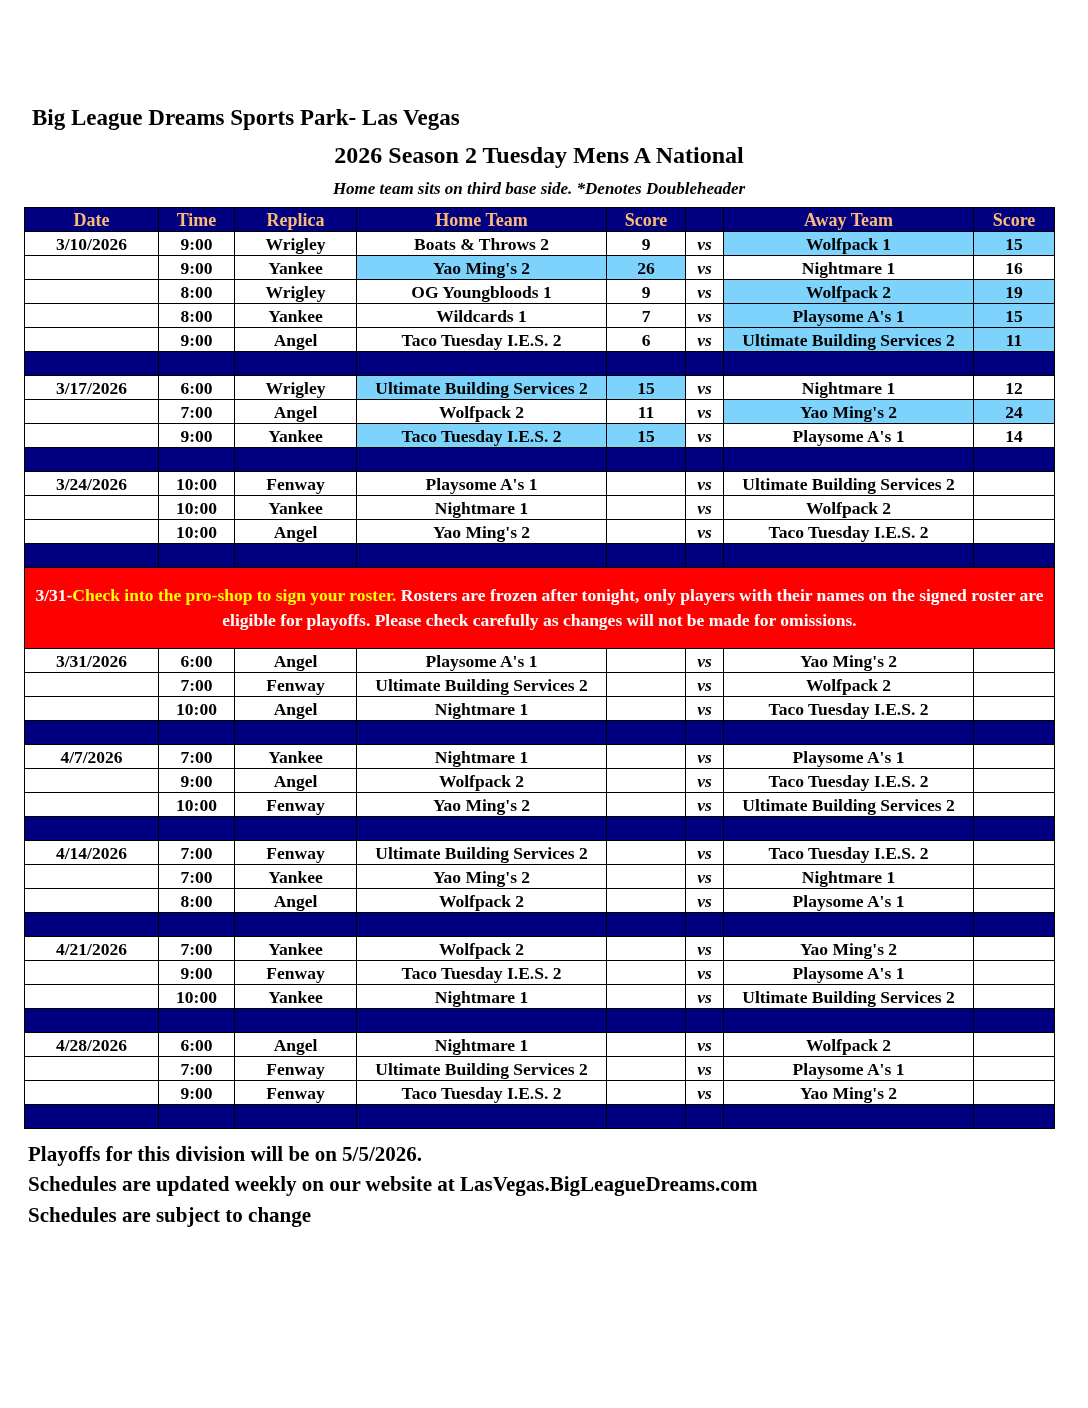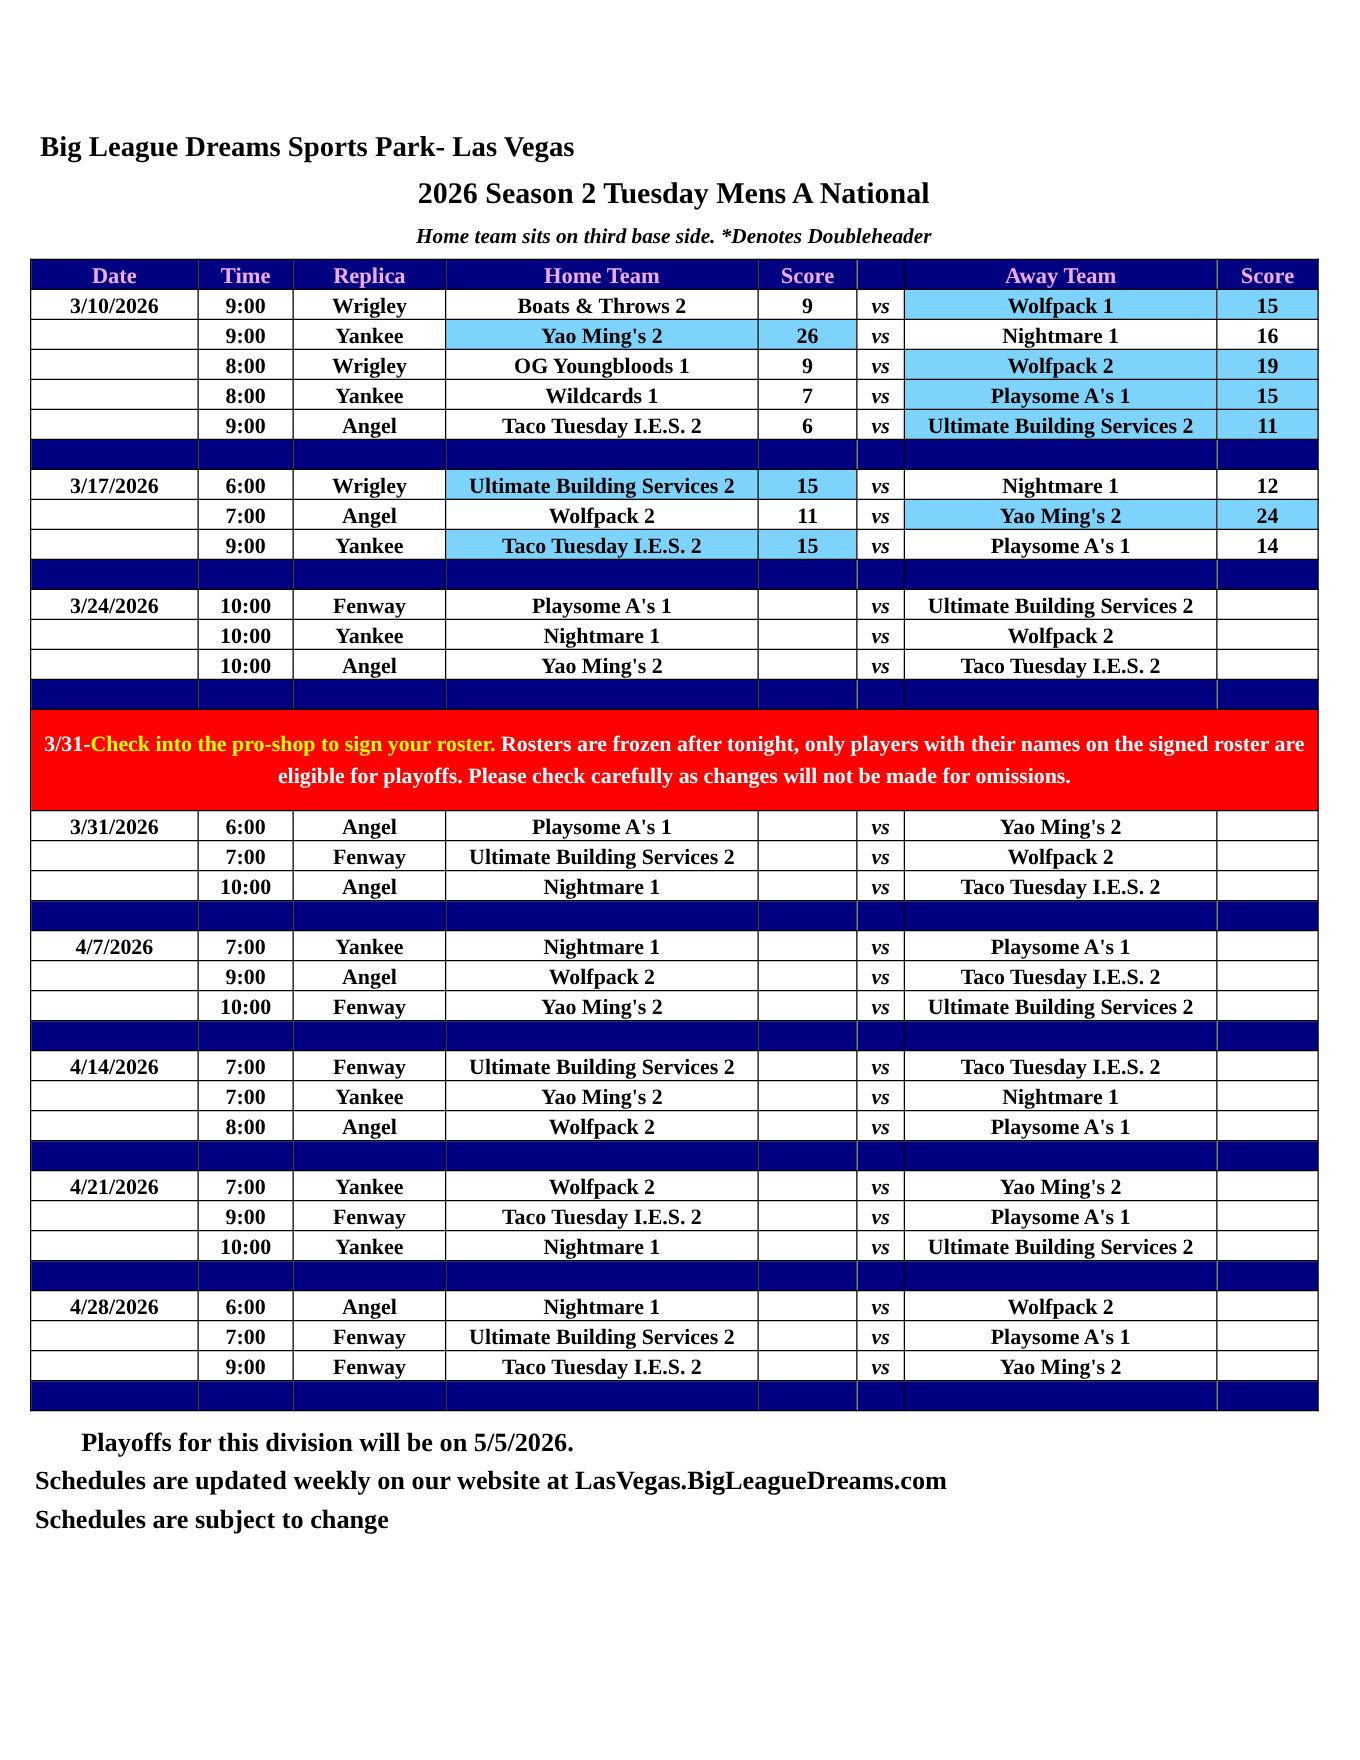--- a/index.html
+++ b/index.html
@@ -2,21 +2,21 @@
 <html><head>
 <meta charset="utf-8">
 <style>
   html, body { margin:0; padding:0; background:#ffffff; }
   body { width:1088px; height:1408px; position:relative; font-family:"Liberation Serif", serif; color:#000; }
   .title { position:absolute; left:0; width:1078px; top:100px; text-align:left; font-weight:bold; font-size:23px; line-height:36px;margin-left:32px; }
   .subtitle { position:absolute; left:0; width:1078px; top:140px; text-align:center; font-weight:bold; font-size:24px; line-height:30px; }
   .note { position:absolute; left:0; width:1078px; top:178px; text-align:center; font-weight:bold; font-style:italic; font-size:17px; line-height:22px; }
   table.sched { position:absolute; left:24px; top:207px; border-collapse:collapse; table-layout:fixed; width:1030px; }
   table.sched td, table.sched th { border:1.5px solid #000; padding:0; height:23px; text-align:center; font-weight:bold; font-size:17.5px; line-height:22px; white-space:nowrap; overflow:hidden; }
-  table.sched th { background:#000080; color:#f0abfc; font-size:18px; }
+  table.sched th { background:#000080; color:#fdba74; font-size:18px; }
   tr.sep td { background:#000080; height:23px; }
   td.vs { font-style:italic; font-weight:bold; font-size:16px; }
   td.win { background:#7dd3fc; }
   tr.notice td { background:#ff0000; color:#fff; height:54px; font-size:17.5px; line-height:25px; white-space:normal; padding:13px 8px; }
   .hl { color:#ffff00; }
   .footer { position:absolute; left:28px; font-weight:bold; font-size:21px; line-height:28px; }
 </style>
 </head>
 <body>
 
@@ -387,15 +387,15 @@
         <td></td>
         <td></td>
         <td></td>
         <td></td>
         <td></td>
         <td></td>
       </tr>
     </tbody>
 </table>
 
-<div class="footer" style="top:1140px;margin-left:37px;">Playoffs for this division will be on 5/5/2026.</div>
+<div class="footer" style="top:1140px;">Playoffs for this division will be on 5/5/2026.</div>
 <div class="footer" style="top:1170px;">Schedules are updated weekly on our website at LasVegas.BigLeagueDreams.com</div>
 <div class="footer" style="top:1201px;">Schedules are subject to change</div>
 
 </body></html>

